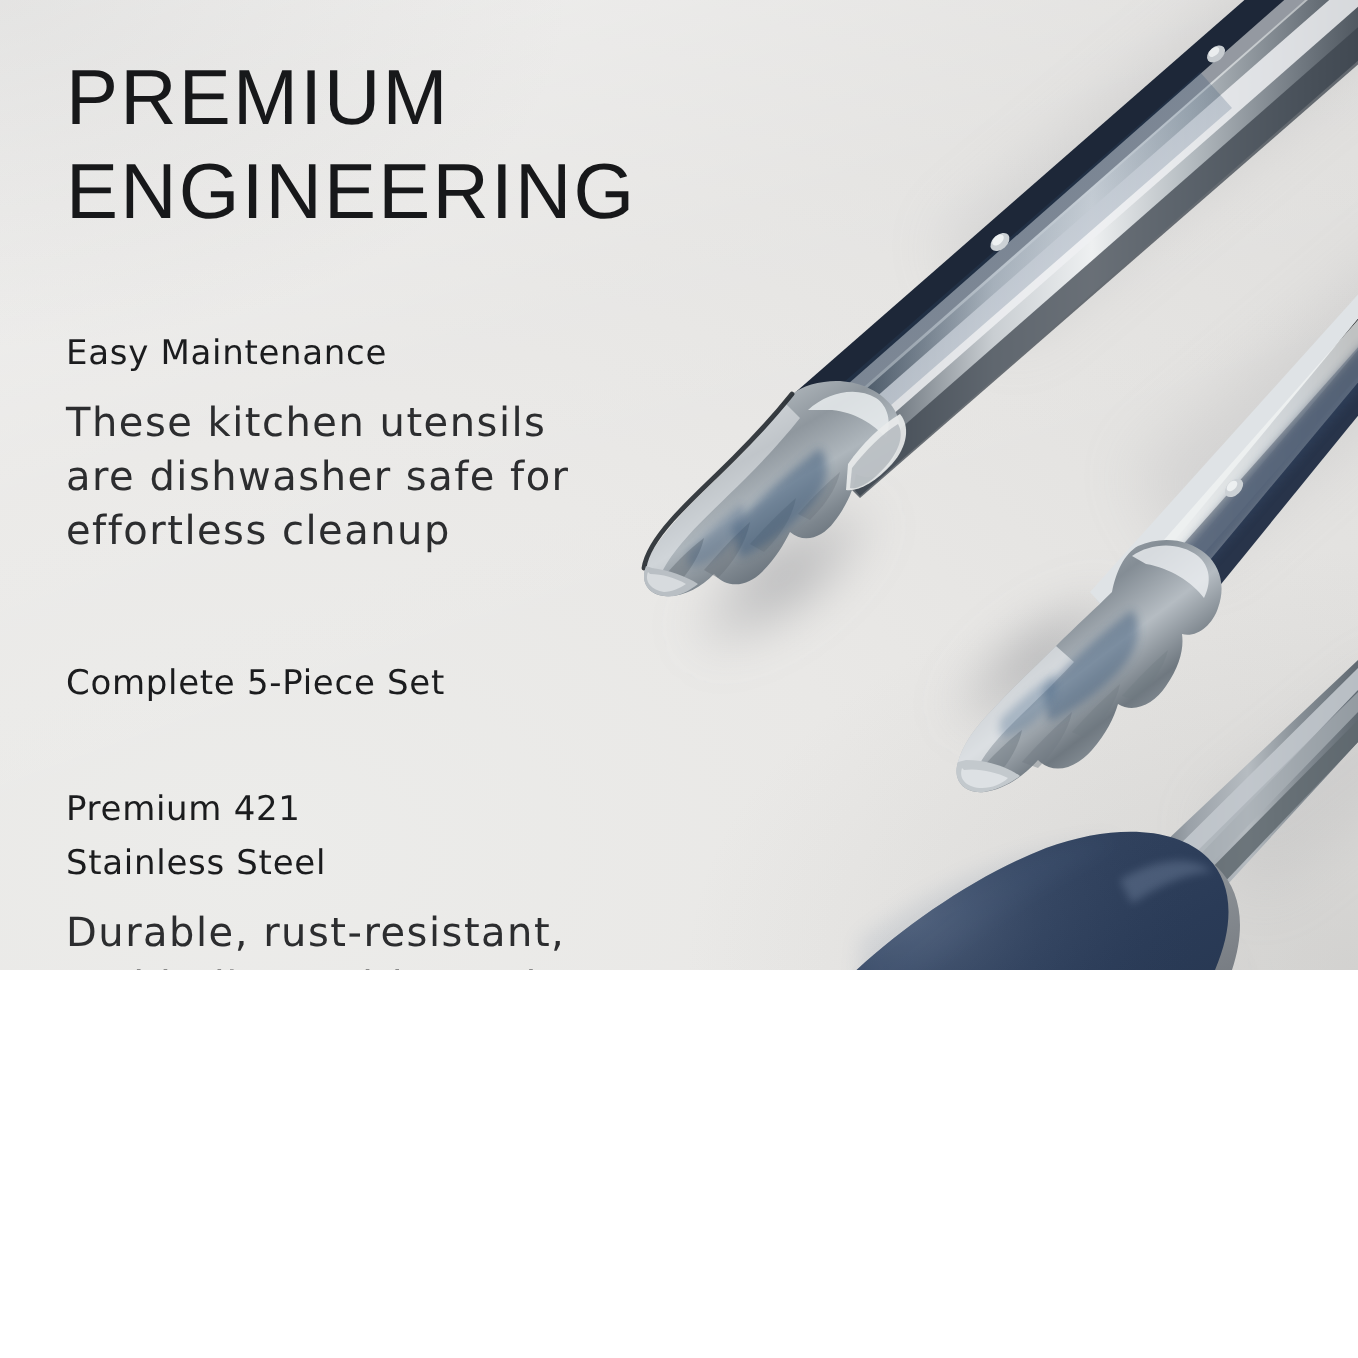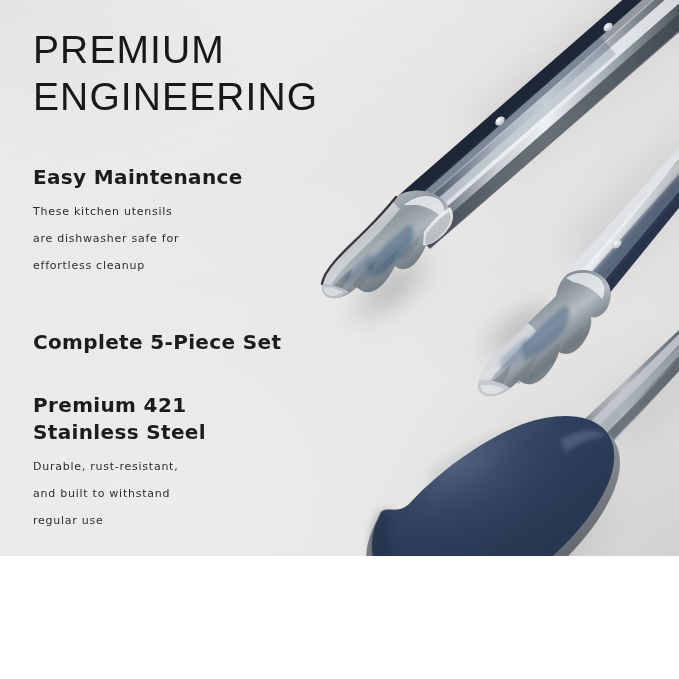--- a/index.html
+++ b/index.html
@@ -4,21 +4,21 @@
 <title>Premium Engineering</title>
 <style>
   html, body {
     margin: 0;
     padding: 0;
     background: #ffffff;
   }
   #canvas {
     position: relative;
     width: 679px;
-    height: 556px;
+    height: 485px;
     overflow: hidden;
     background:
       radial-gradient(120% 110% at 18% 88%, #ececea 0%, #e9e8e6 38%, #e4e3e1 68%, #dedddb 100%);
     font-family: "DejaVu Sans", sans-serif;
     -webkit-font-smoothing: antialiased;
   }
 
   
   .bg-sheen {
     position: absolute;
@@ -56,33 +56,33 @@
     white-space: pre-line;
   }
 
   .feature { margin-top: 0; }
   .feature.f1 { margin-top: 44px; }
   .feature.f2 { margin-top: 50px; }
   .feature.f3 { margin-top: 36px; }
 
   .feature-title {
     font-family: "DejaVu Sans", sans-serif;
-    font-weight: 700;
-    font-size: 20px;
+    font-weight: 400;
+    font-size: 17px;
     line-height: 27px;
     letter-spacing: 0.35px;
     color: #1b1c1e;
     margin: 0 0 7px 0;
     white-space: pre-line;
   }
 
   .feature-body {
     font-family: "DejaVu Sans", sans-serif;
     font-weight: 400;
-    font-size: 11px;
+    font-size: 20px;
     line-height: 27px;
     letter-spacing: 0.75px;
     color: #2c2d2f;
     margin: 0;
     white-space: pre-line;
   }
 
   
   .product-art {
     position: absolute;

